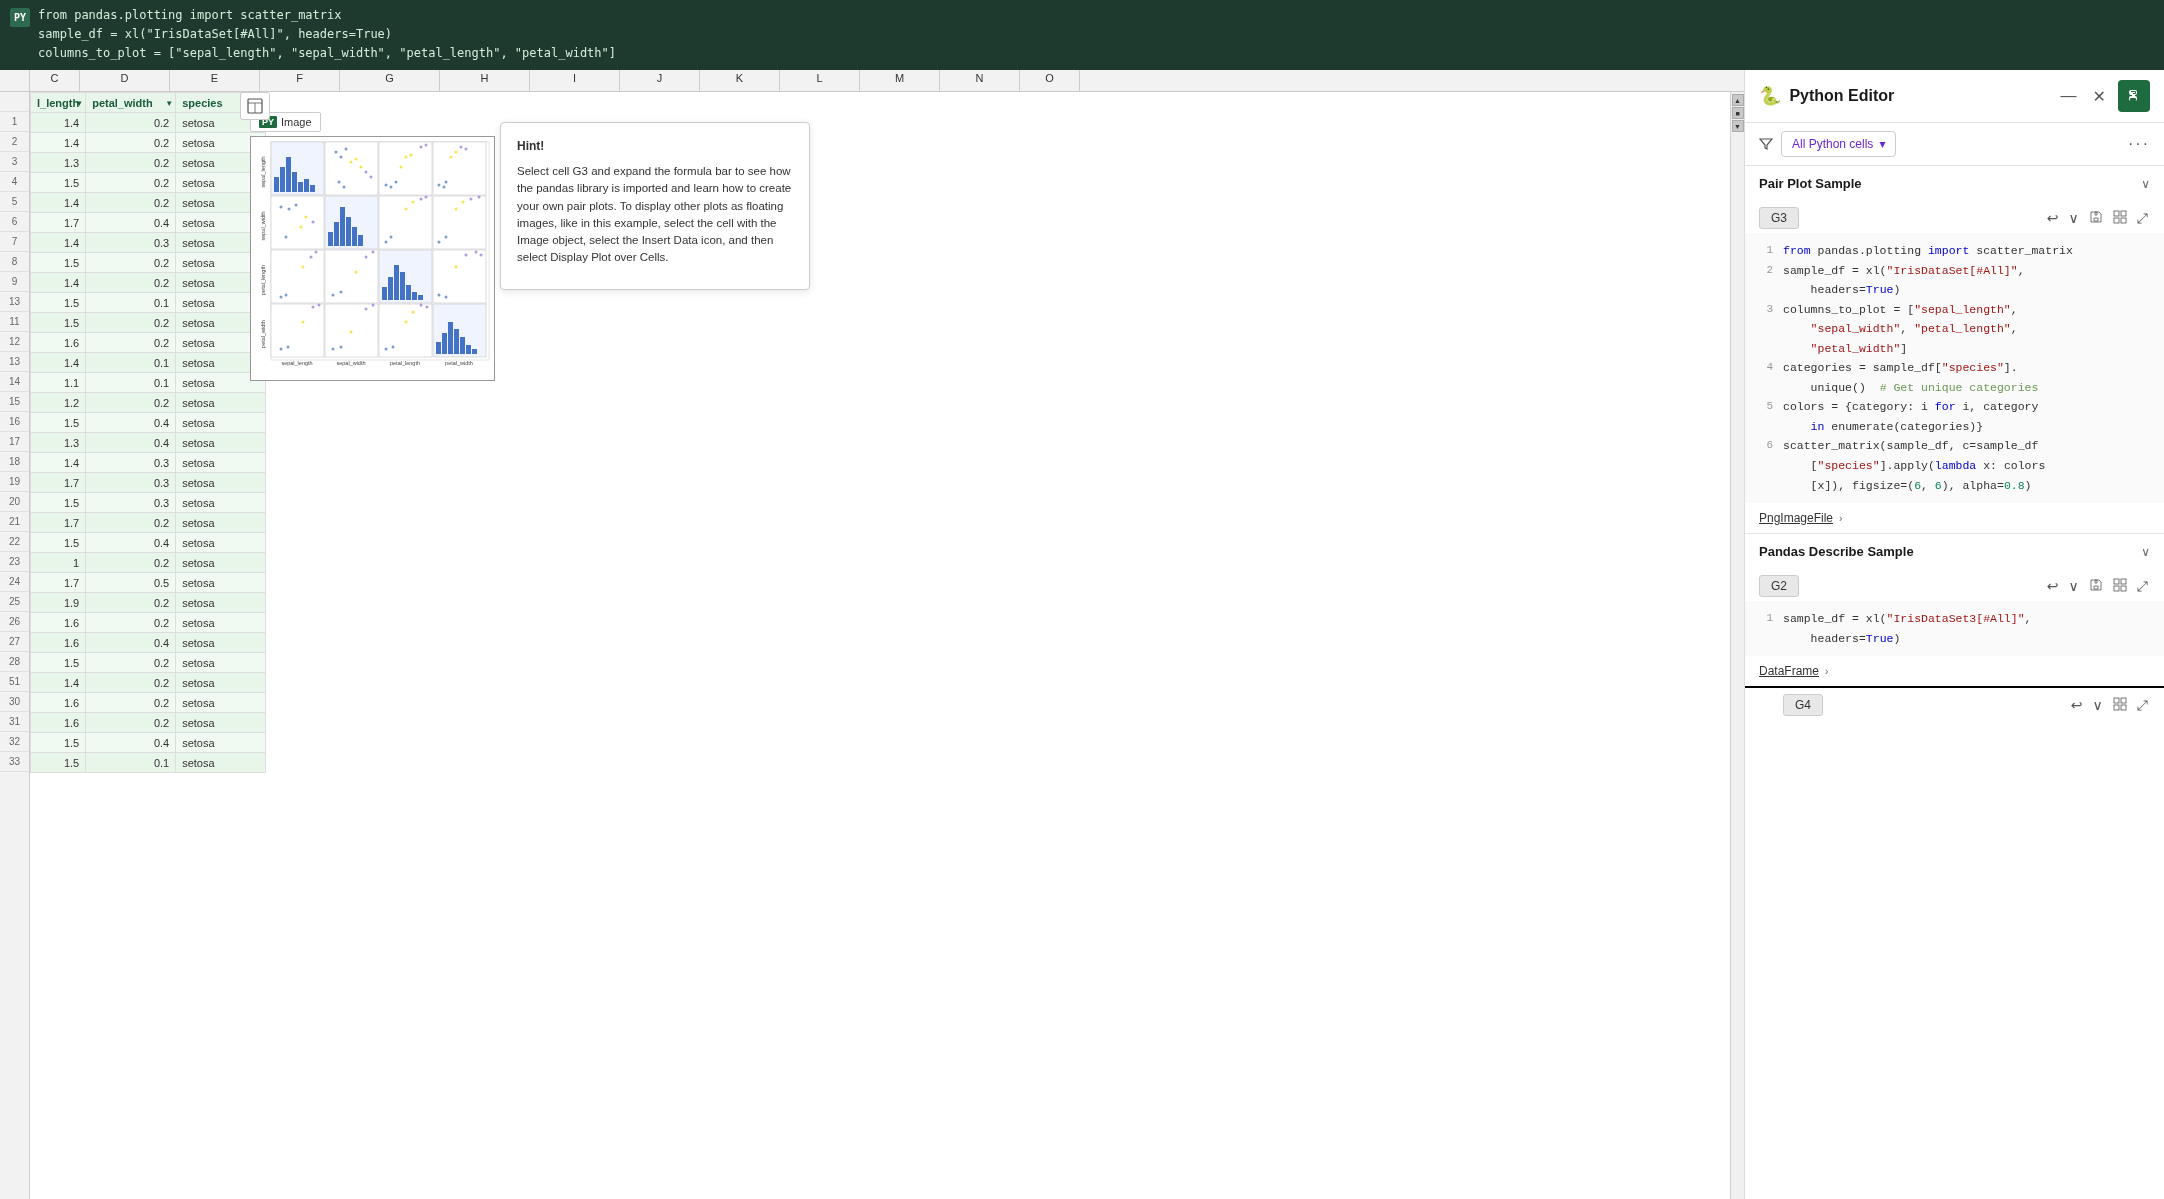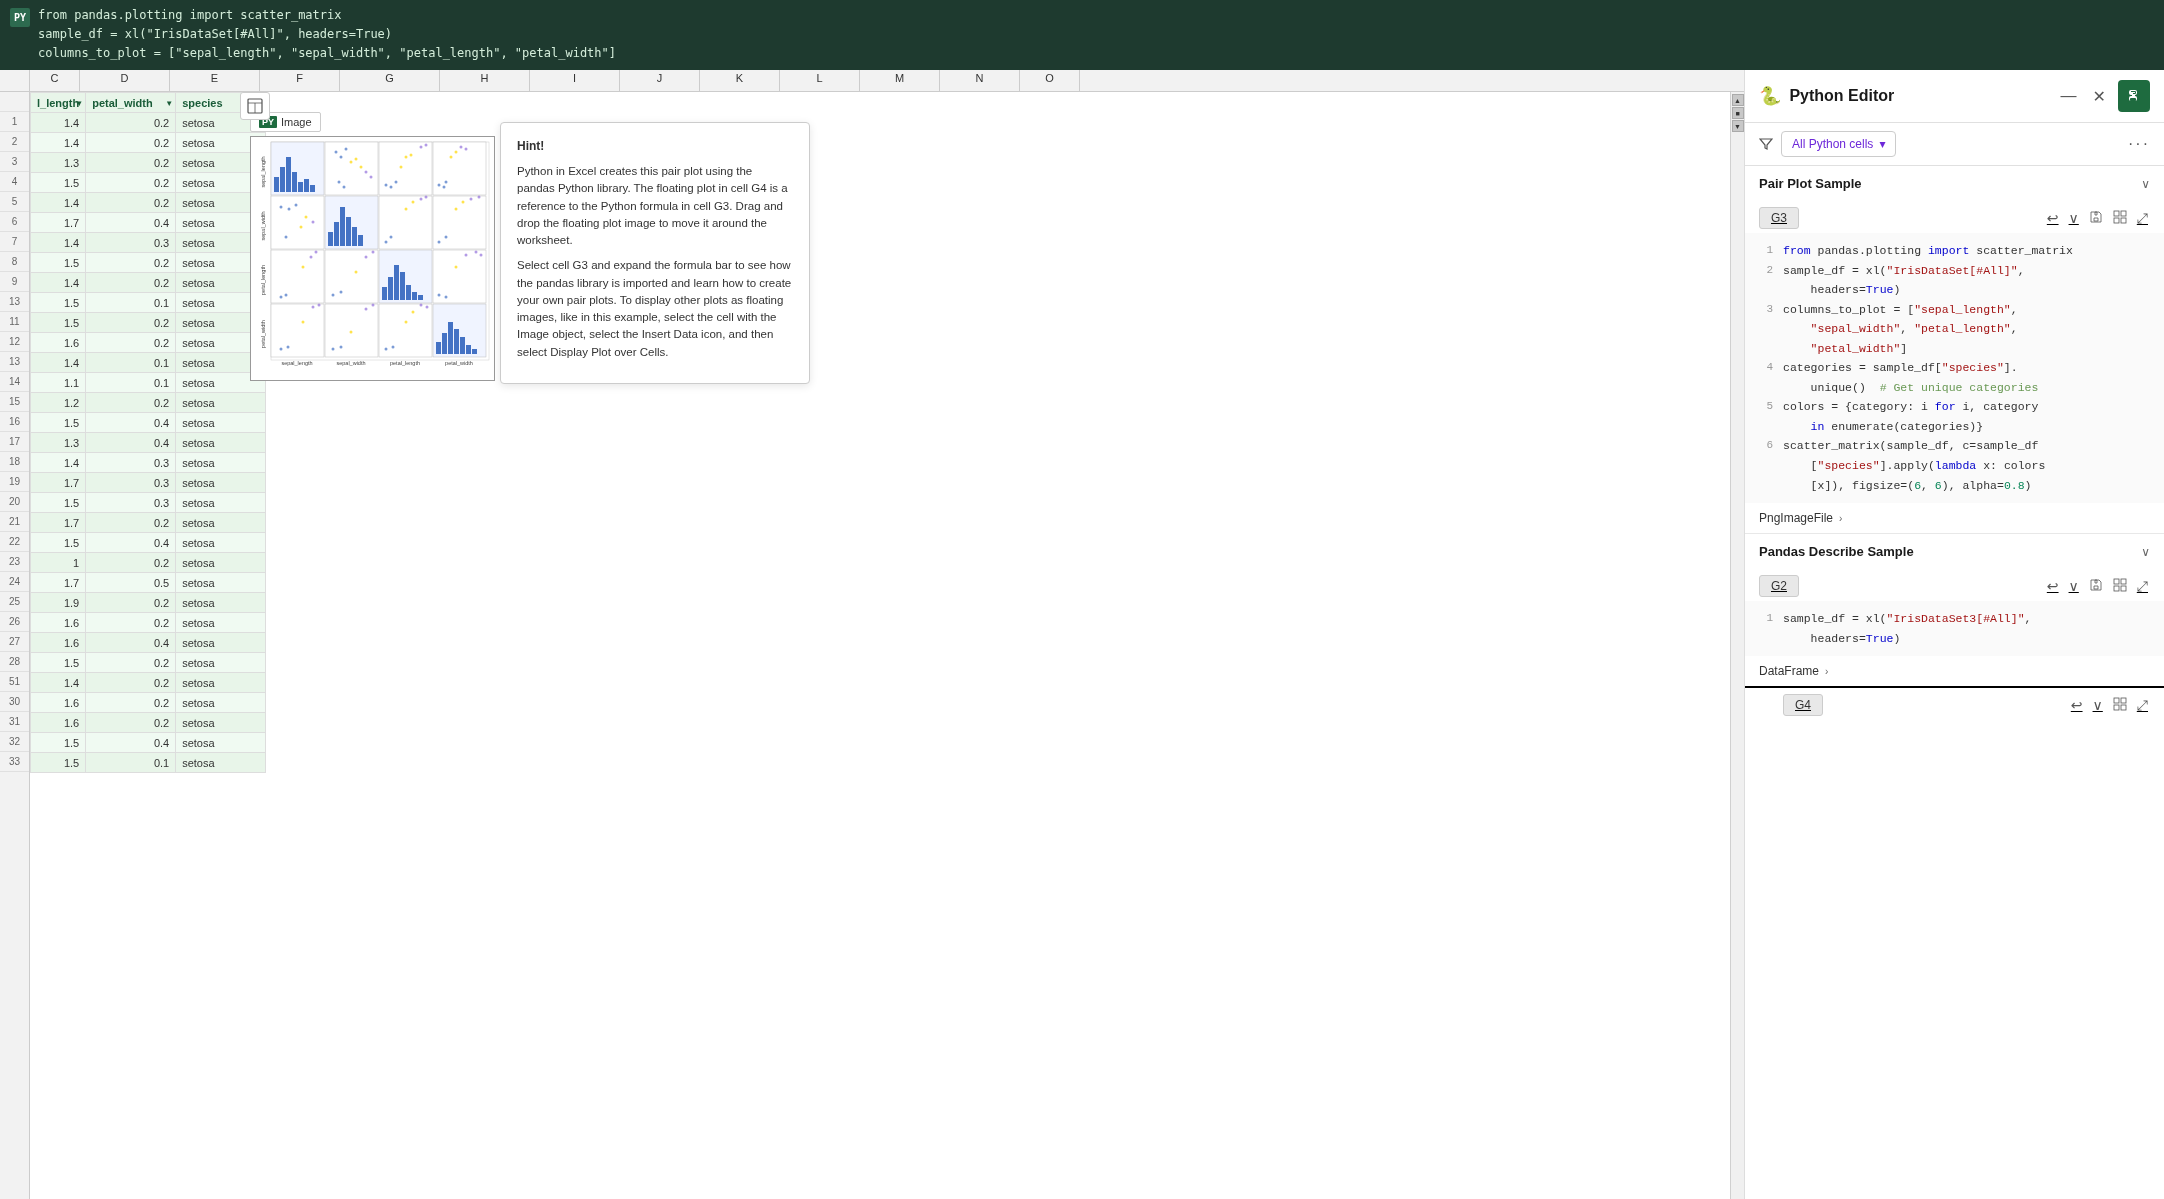--- a/index.html
+++ b/index.html
@@ -309,21 +309,20 @@
       font-size: 12px;
       color: #666;
     }
 
     
     .cell-ref-bar {
       display: flex;
       align-items: center;
       padding: 6px 14px 4px;
       gap: 8px;
-      text-decoration: underline;
     }
     .cell-ref-label {
       background: #e8e8e8;
       border: 1px solid #ccc;
       border-radius: 3px;
       padding: 3px 8px;
       font-size: 12px;
       color: #333;
       min-width: 40px;
       text-align: center;
@@ -376,20 +375,21 @@
       display: flex;
       align-items: center;
       padding: 8px 14px;
       gap: 6px;
       font-size: 12px;
       color: #333;
       cursor: pointer;
     }
     .output-label-text {
       font-weight: 500;
+      text-decoration: underline;
     }
     .output-chevron {
       font-size: 10px;
       color: #666;
     }
 
     
     .pandas-section {
       border-bottom: 2px solid #000000;
     }
@@ -863,21 +863,20 @@
                 <text x="46" y="228" font-size="5.5" fill="#444" text-anchor="middle">sepal_length</text>
                 <text x="100" y="228" font-size="5.5" fill="#444" text-anchor="middle">sepal_width</text>
                 <text x="154" y="228" font-size="5.5" fill="#444" text-anchor="middle">petal_length</text>
                 <text x="208" y="228" font-size="5.5" fill="#444" text-anchor="middle">petal_width</text>
               </svg>
             </div>
           </div>
 
           <div class="hint-popup">
             <div class="hint-title">Hint!</div>
-            <p>Python in Excel creates this pair plot using the pandas Python library. The floating plot in cell G4 is a reference to the Python formula in cell G3. Drag and drop the floating plot image to move it around the worksheet.</p>
             <p>Select cell G3 and expand the formula bar to see how the pandas library is imported and learn how to create your own pair plots. To display other plots as floating images, like in this example, select the cell with the Image object, select the Insert Data icon, and then select Display Plot over Cells.</p>
           </div>
 
         </div>
 
         <div class="scrollbar-area">
           <div class="scroll-btn">▲</div>
           <div class="scroll-btn">■</div>
           <div class="scroll-btn">▼</div>
         </div>

